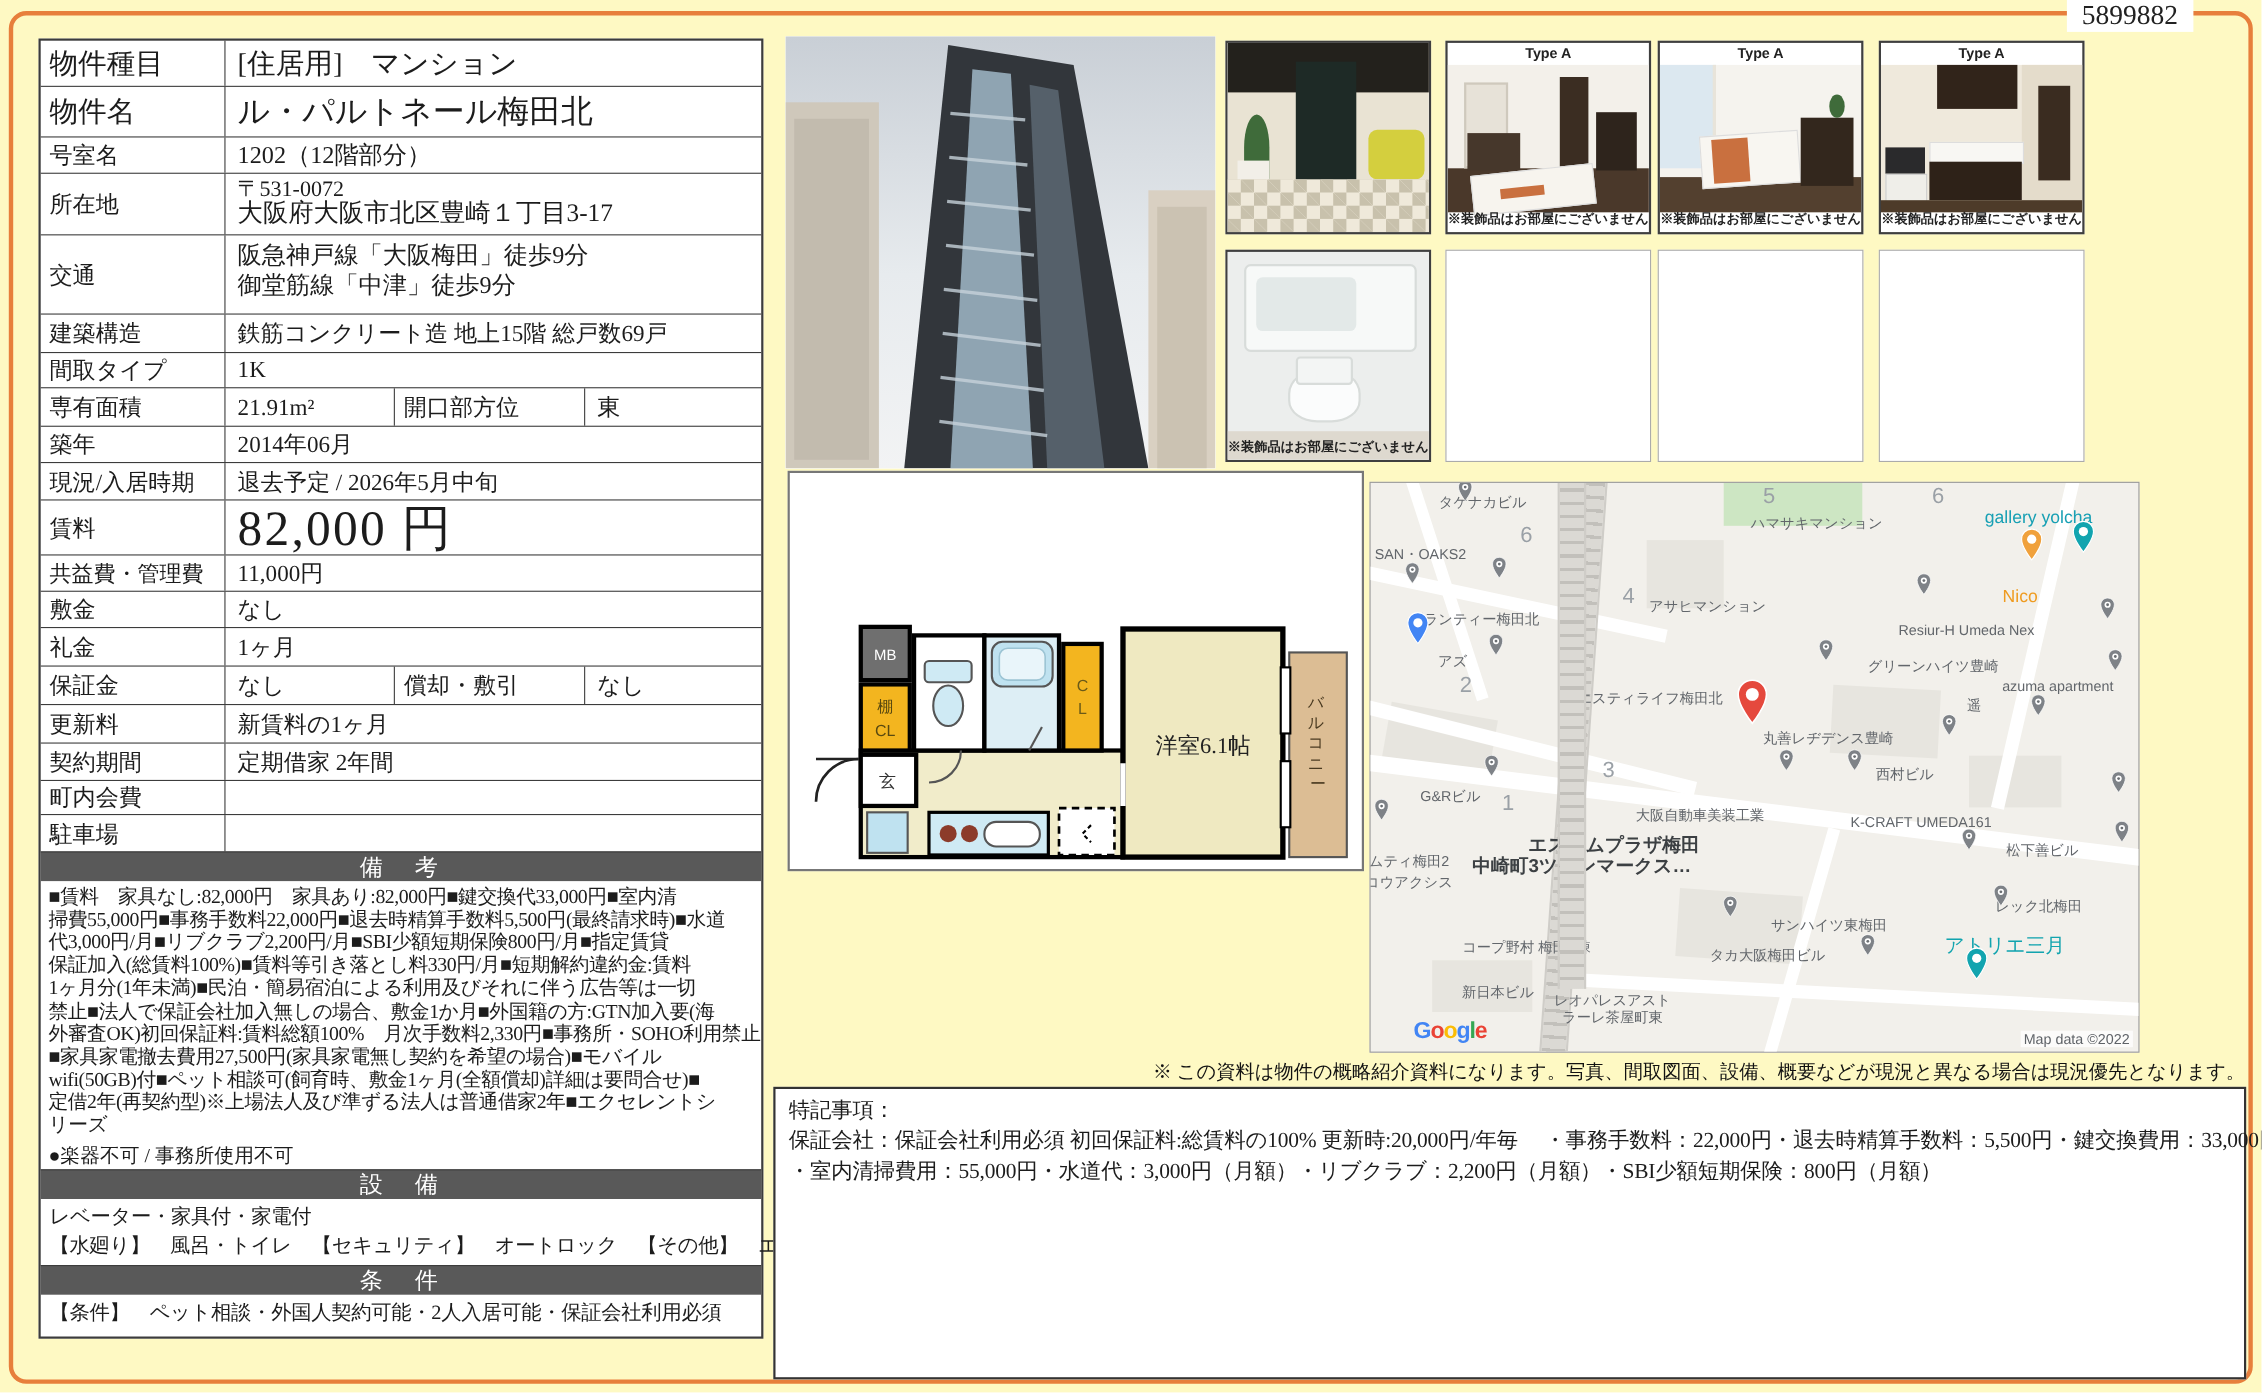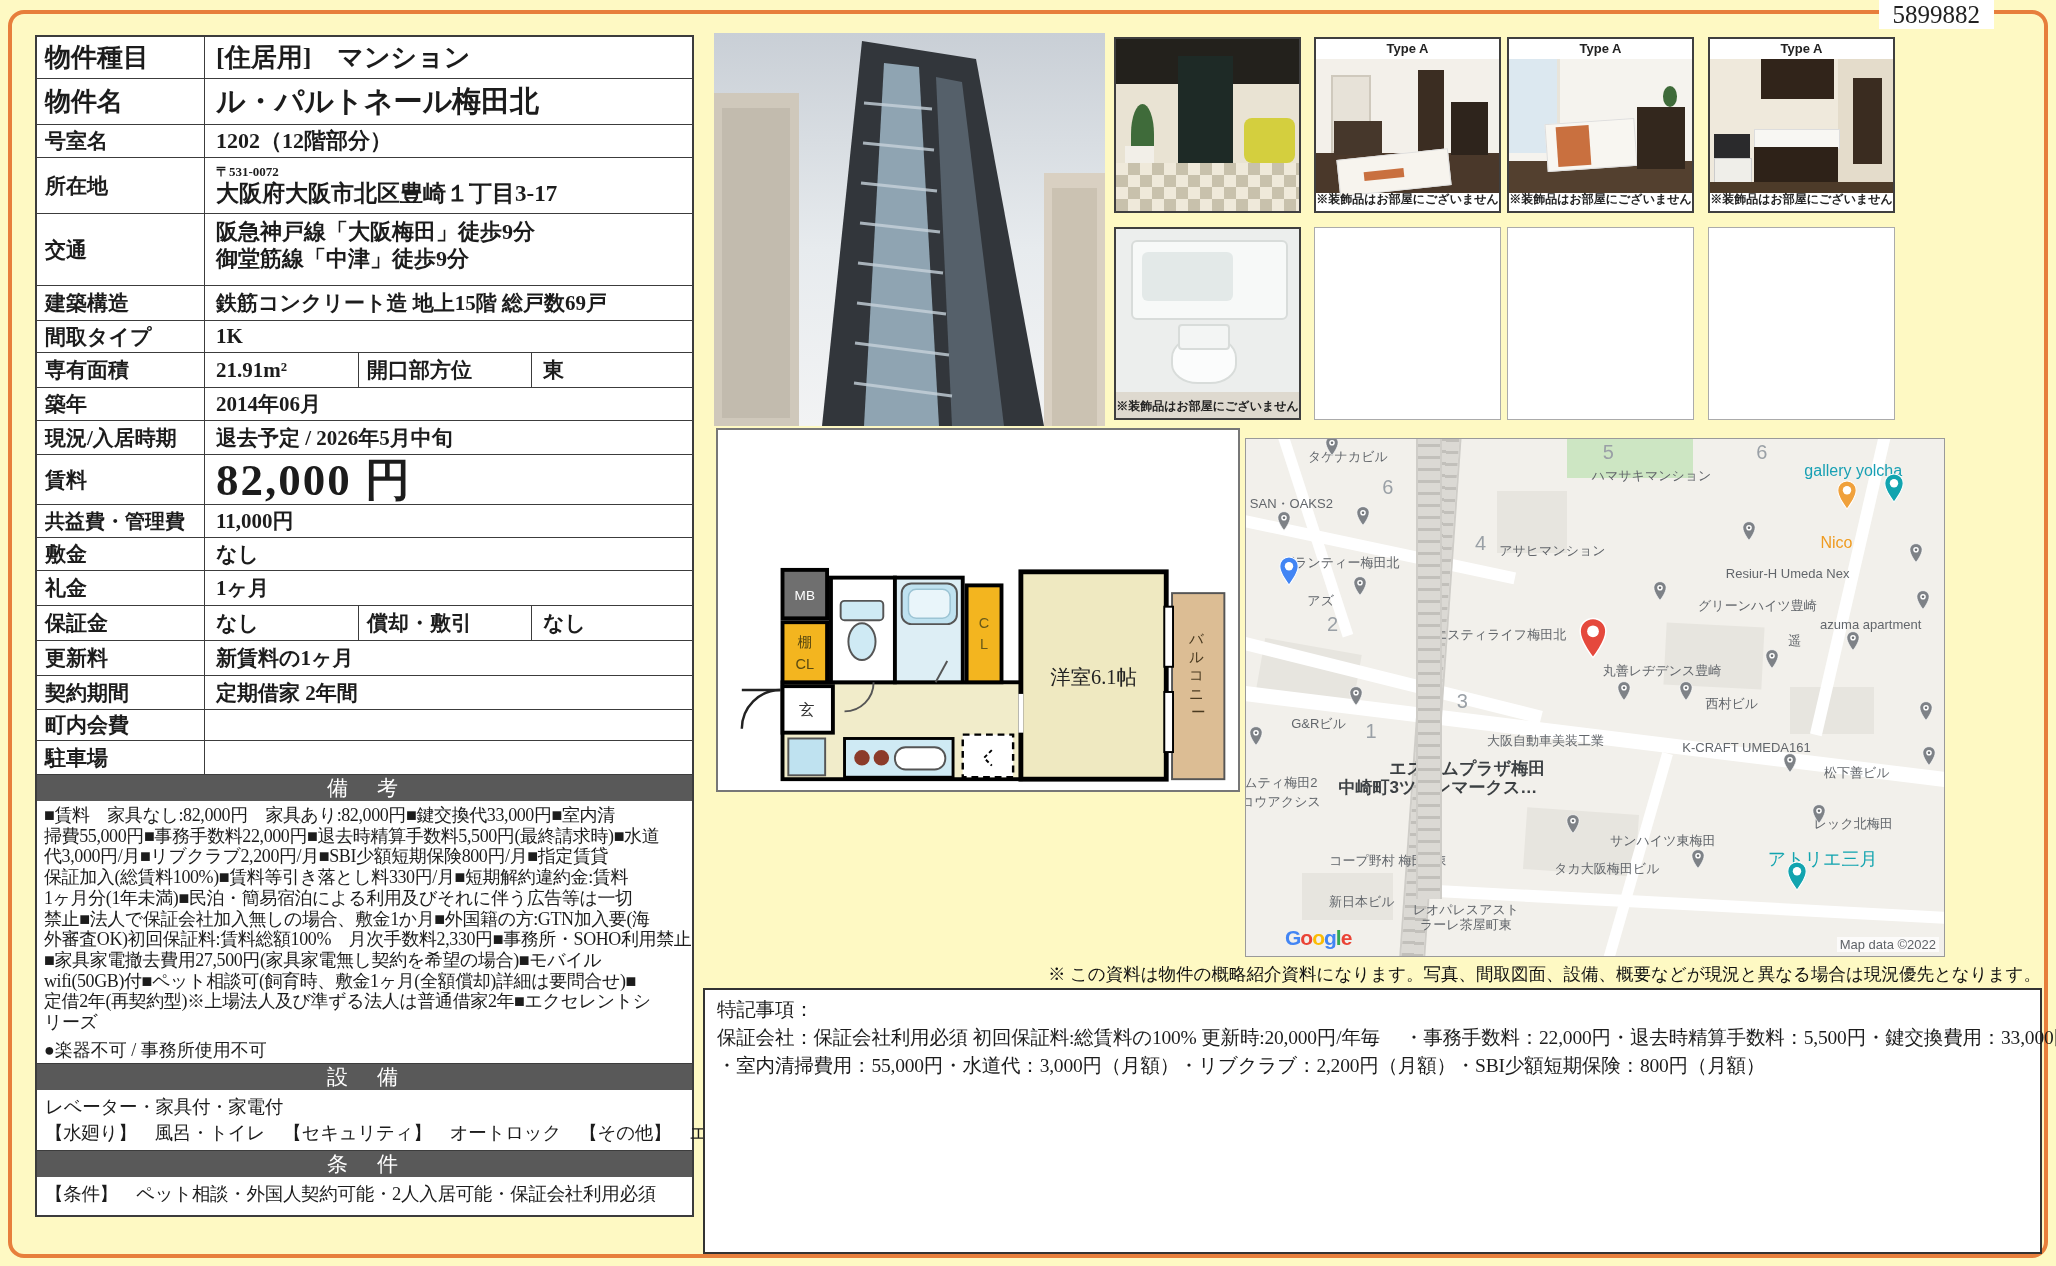--- a/index.html
+++ b/index.html
@@ -5,28 +5,28 @@
   html,body{margin:0;padding:0;background:#fff;}
   .page{position:relative;width:2056px;height:1266px;background:#fef9c3;overflow:hidden;
         font-family:"Liberation Serif","DejaVu Serif",serif;color:#1c1c1c;}
   .frame{position:absolute;left:8px;top:10px;right:8px;bottom:8px;border:4px solid #e77f3c;border-radius:16px;z-index:1;}
   .docnum{position:absolute;top:0;right:62px;z-index:3;background:#fff;padding:0 14px;font-size:25px;line-height:29px;color:#222;}
 
   
   .ptable{position:absolute;left:35px;top:35px;width:659px;z-index:2;border:2.5px solid #3c3c3c;background:#fff;box-sizing:border-box;}
   .tr{display:flex;border-top:1.5px solid #3c3c3c;box-sizing:border-box;}
   .tr:first-child{border-top:none;}
-  .lc,.vc,.v1,.l2{box-sizing:border-box;display:flex;align-items:center;padding:1px 8px;font-size:21px;font-weight:bold;}
+  .lc,.vc,.v1,.l2{box-sizing:border-box;display:flex;align-items:center;padding:1px 8px;font-size:21px;}
   .lc{width:168px;border-right:1.5px solid #3c3c3c;flex:none;}
   .vc{flex:1;padding-left:11px;}
   .v1{width:154px;border-right:1.5px solid #3c3c3c;flex:none;padding-left:11px;}
   .l2{width:173px;border-right:1.5px solid #3c3c3c;flex:none;}
   .fs-big{font-size:26px;}
   .vcol{flex-direction:column;align-items:flex-start;justify-content:center;}
-  .postal{font-size:13px;line-height:16px;}
+  .postal{font-size:20px;line-height:16px;}
   .addr{font-size:23px;line-height:27px;}
   .tline{font-size:22px;line-height:27px;}
   .rent{font-size:45px;letter-spacing:2px;}
   .secbar{height:26px;background:#595959;color:#fff;display:flex;align-items:center;justify-content:center;
           font-size:21px;letter-spacing:4px;border-top:1.5px solid #3c3c3c;}
   .remarks{padding:4px 6px 2px 7px;}
   .rline{white-space:nowrap;font-size:18px;line-height:20.7px;letter-spacing:-0.4px;overflow:visible;}
   .rextra{font-size:18px;line-height:22px;margin-top:6px;white-space:nowrap;}
   .blocktxt{padding:4px 8px;}
   .bline{white-space:nowrap;font-size:18.5px;line-height:26px;letter-spacing:-0.3px;}

